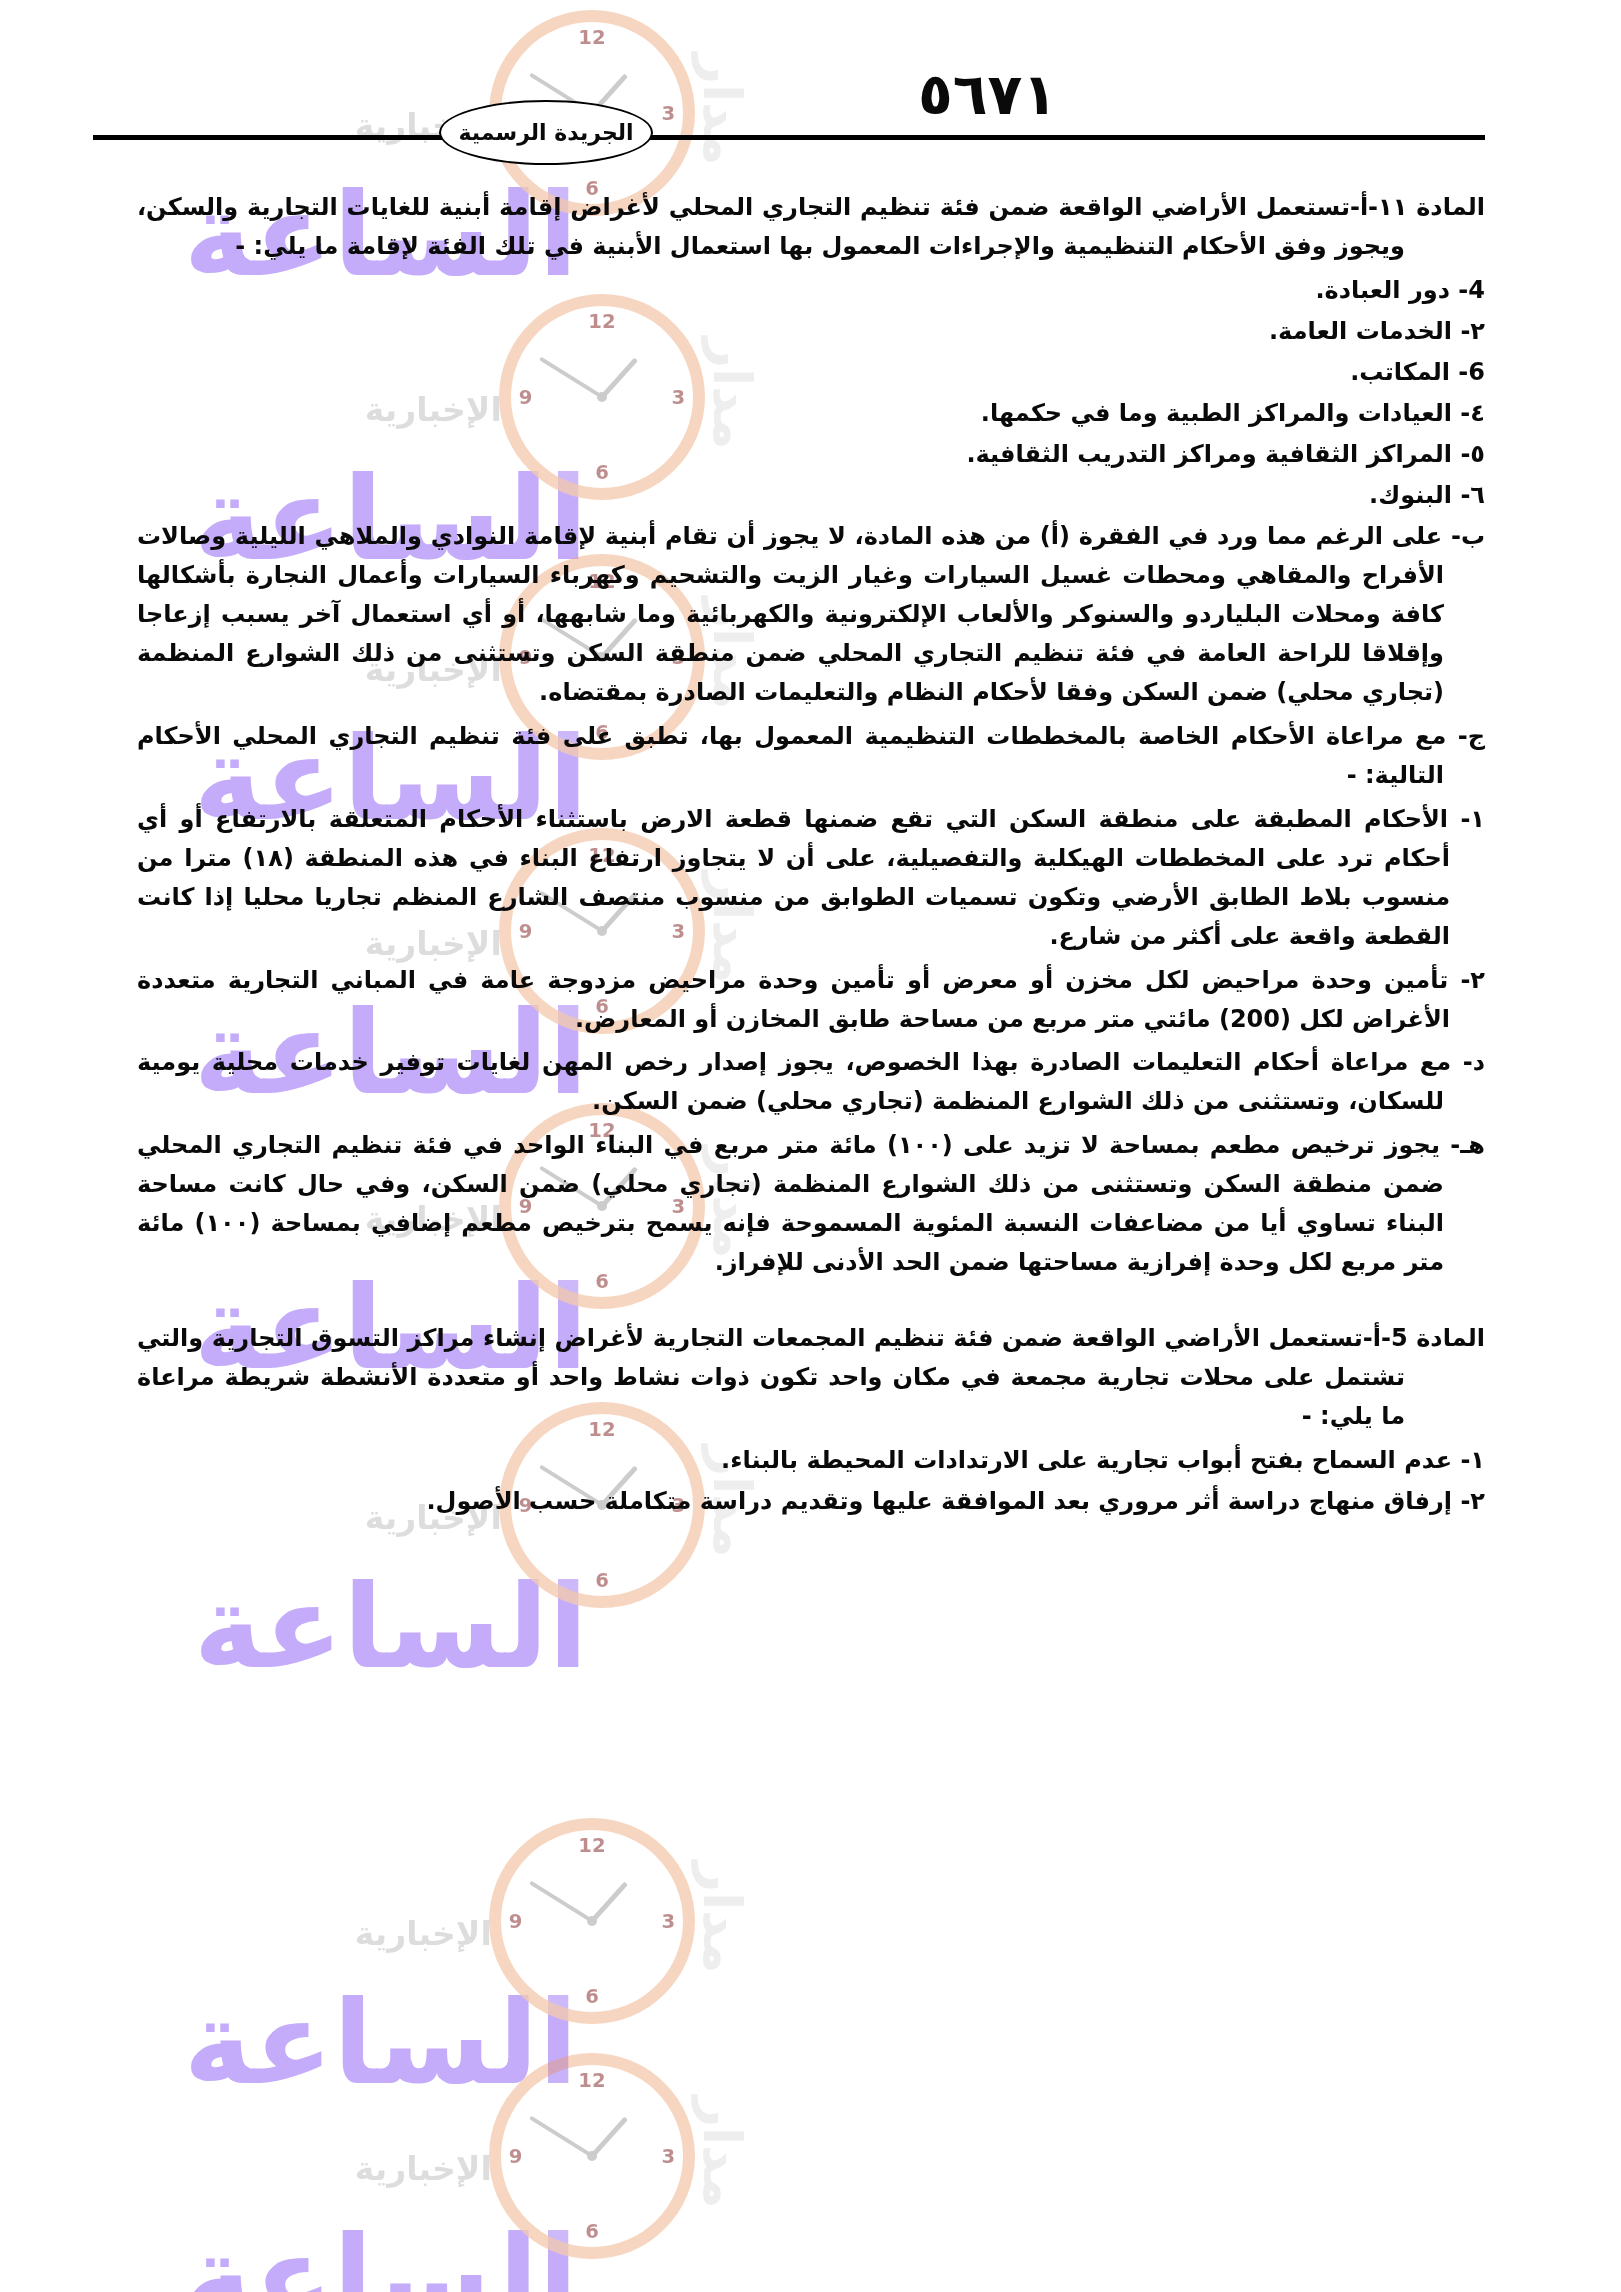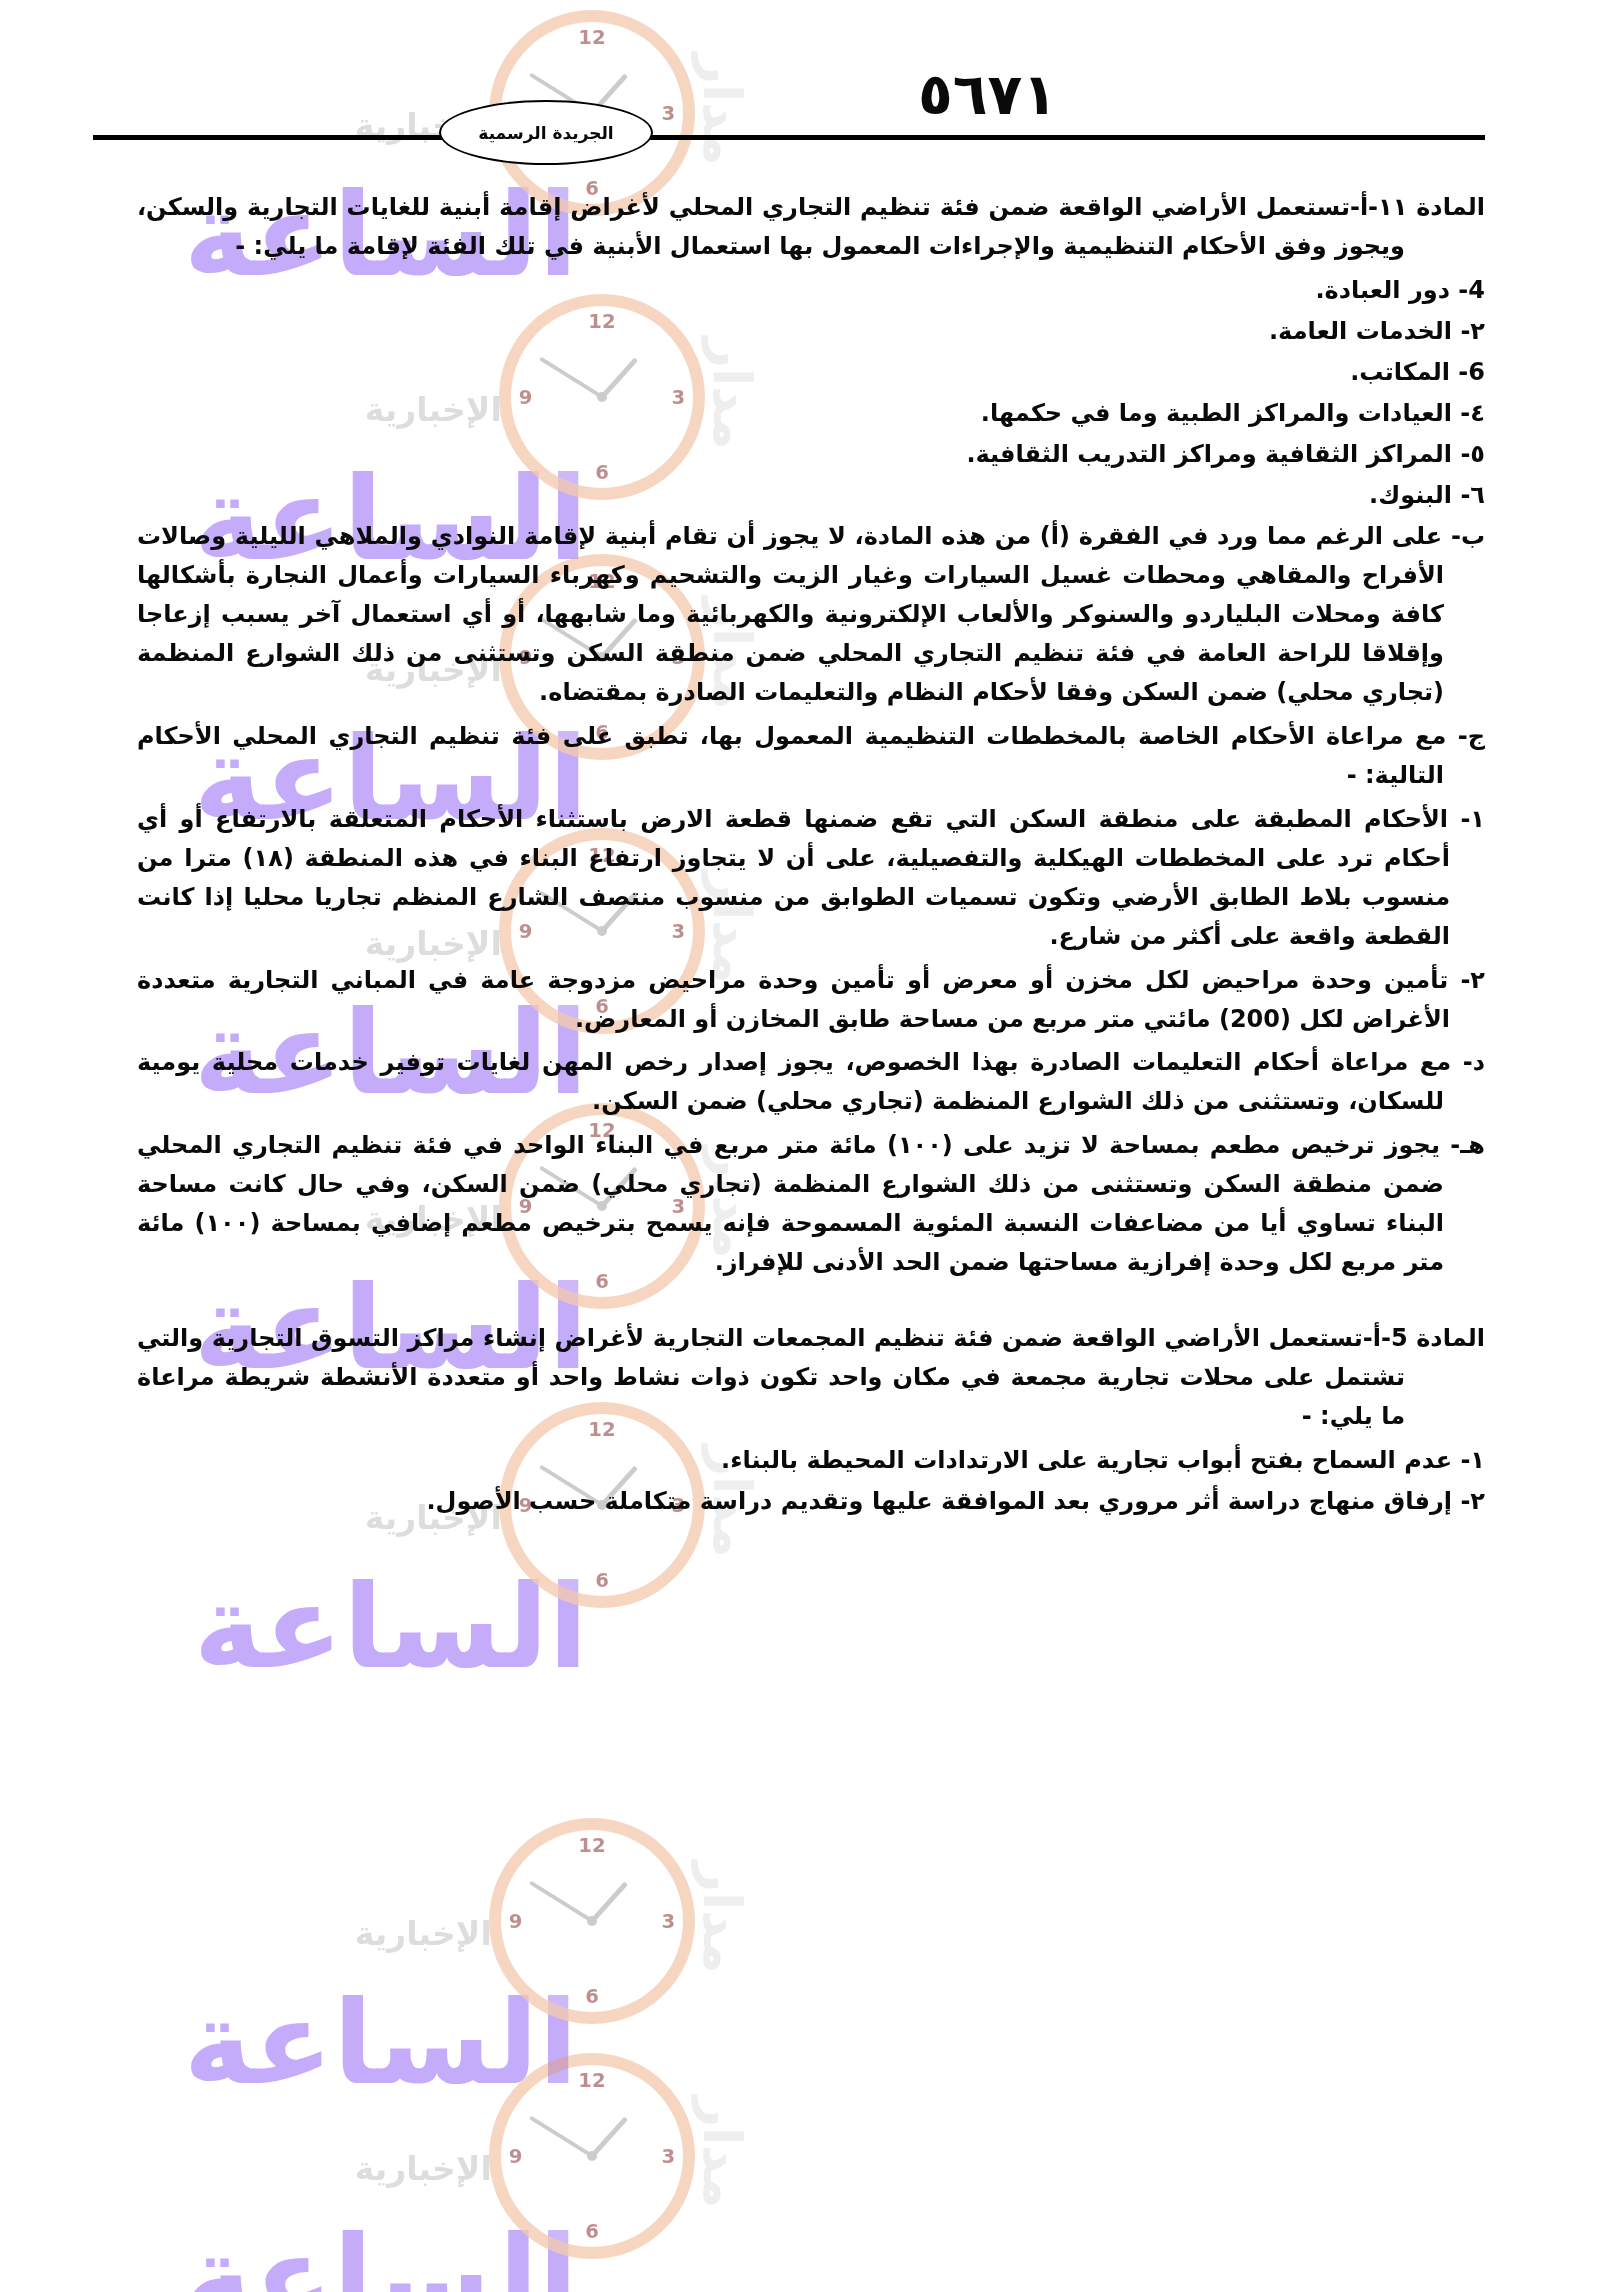--- a/index.html
+++ b/index.html
@@ -21,21 +21,21 @@
   }
   .masthead-rule{
     position:absolute;top:135px;left:93px;width:1392px;height:4.9px;
     background:#000;z-index:2;
   }
   .masthead-oval{
     position:absolute;top:100px;left:439px;width:210px;height:61px;
     border:2.9px solid #000;border-radius:50%;
     background:#fff;z-index:3;
     display:flex;align-items:center;justify-content:center;
-    font-size:17px;font-weight:bold;direction:rtl;
+    font-size:22px;font-weight:bold;direction:rtl;
   }
   
   .body-text{
     position:absolute;top:188px;right:136px;left:137px;
     direction:rtl;text-align:justify;
     font-size:24px;font-weight:bold;line-height:39px;
     z-index:2;
   }
   .body-text p{margin:0 0 4.9px 0;}
   .hang-lg{padding-right:80px;text-indent:-80px;}

